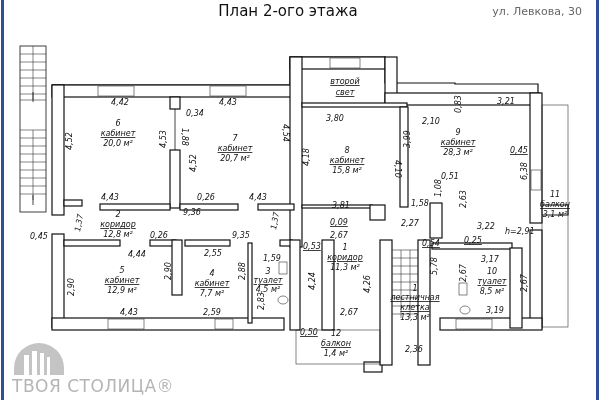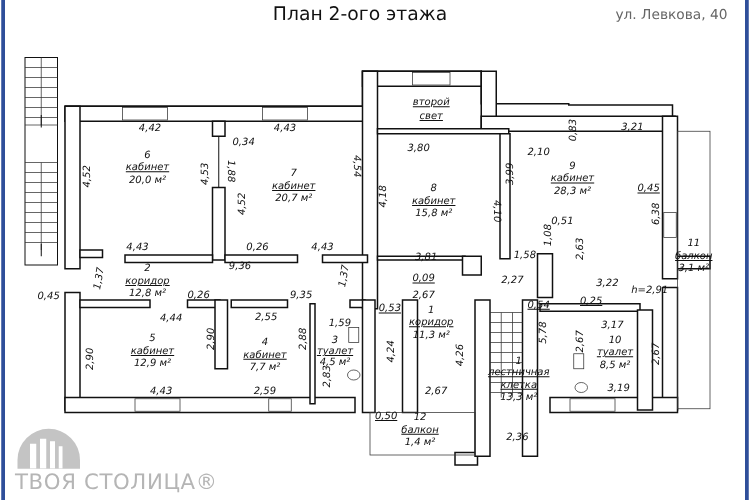--- a/index.html
+++ b/index.html
@@ -17,21 +17,21 @@
   .ul{text-decoration:underline;}
   .logo-text{position:absolute;left:12px;top:376px;font-size:17px;font-weight:normal;color:#b5b5b5;letter-spacing:0.5px;font-family:"DejaVu Sans",sans-serif;}
   .logo-circle{position:absolute;left:14px;top:343px;width:50px;height:32px;border-radius:25px 25px 0 0;background:#c4c4c4;overflow:hidden;}
 </style>
 </head>
 <body>
 
 <div class="frame-l"></div>
 <div class="frame-r"></div>
 <div class="title">План 2-ого этажа</div>
-<div class="address">ул. Левкова, 40</div>
+<div class="address">ул. Левкова, 30</div>
 
 <svg class="plan" width="600" height="400" viewBox="0 0 600 400">
 
   <g>
     <rect x="20" y="46" width="26" height="166" class="ln"></rect>
     <line x1="33" y1="46" x2="33" y2="100" class="thin"></line>
     <line x1="33" y1="130" x2="33" y2="200" class="thin"></line>
     <g class="thin">
       <line x1="20" y1="54" x2="46" y2="54"></line>
         <line x1="20" y1="62" x2="46" y2="62"></line>

